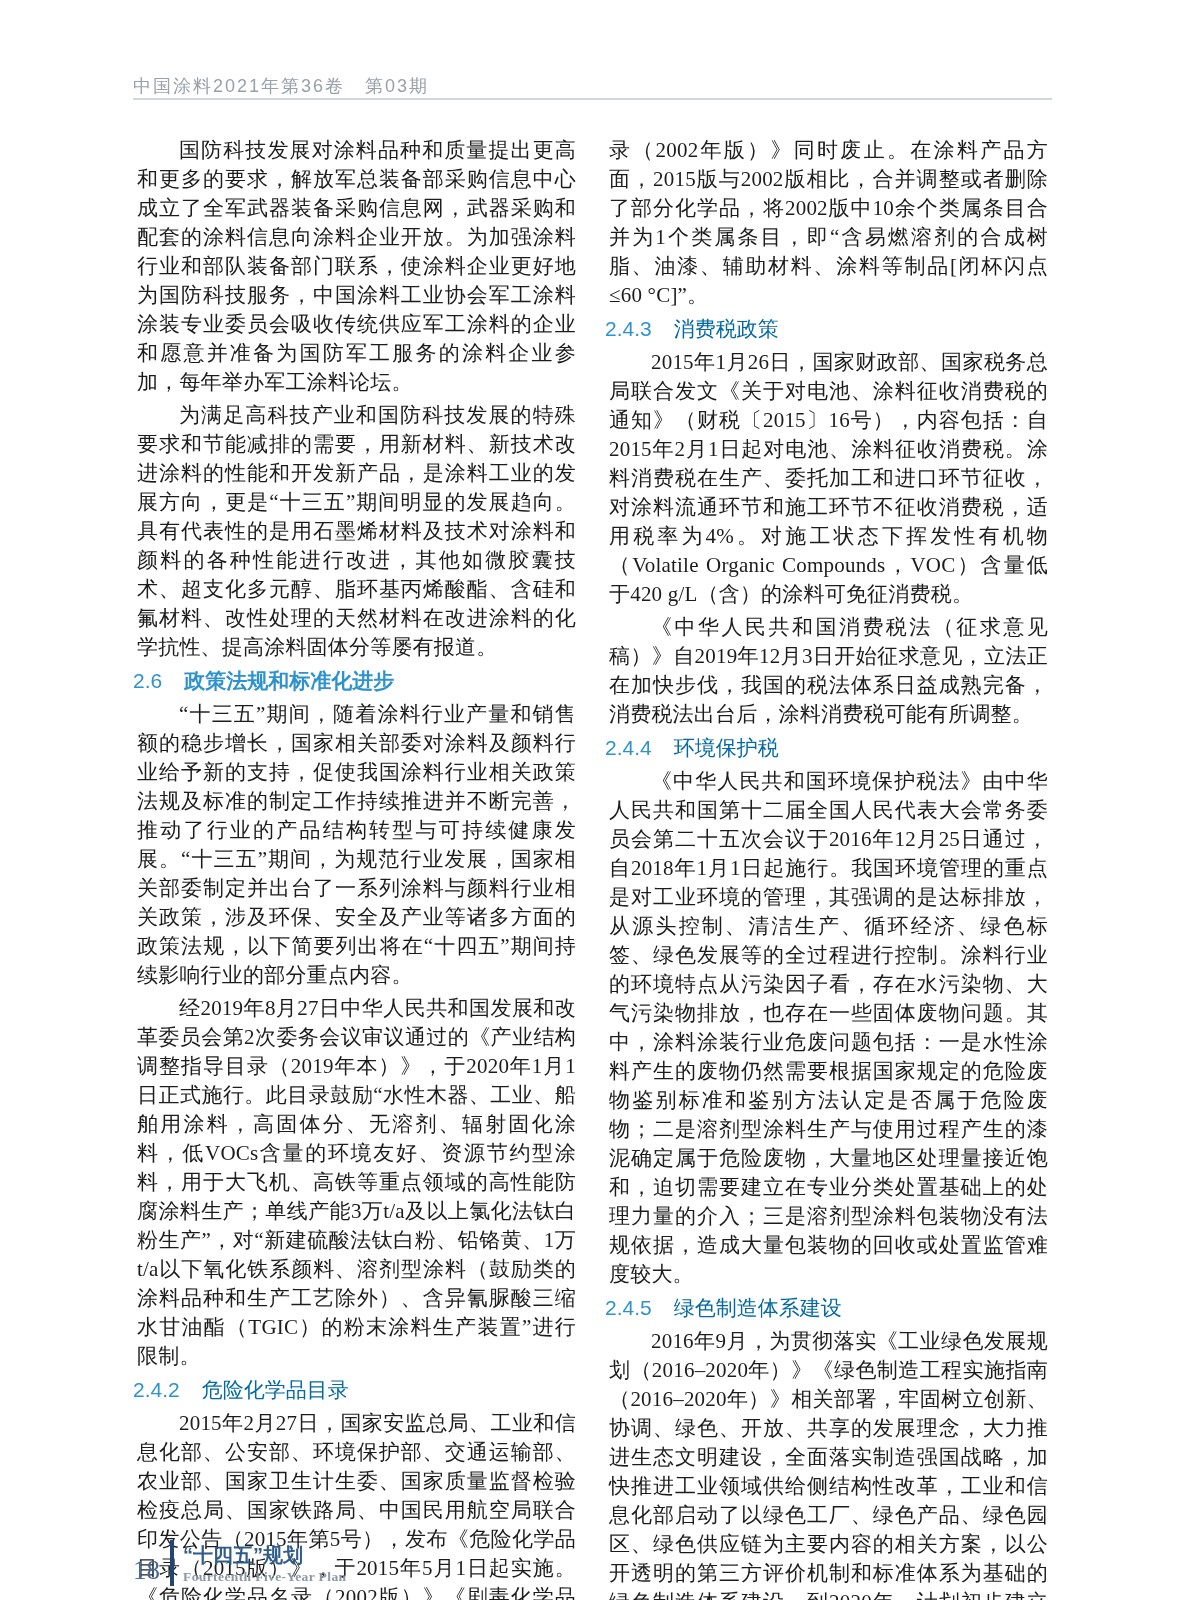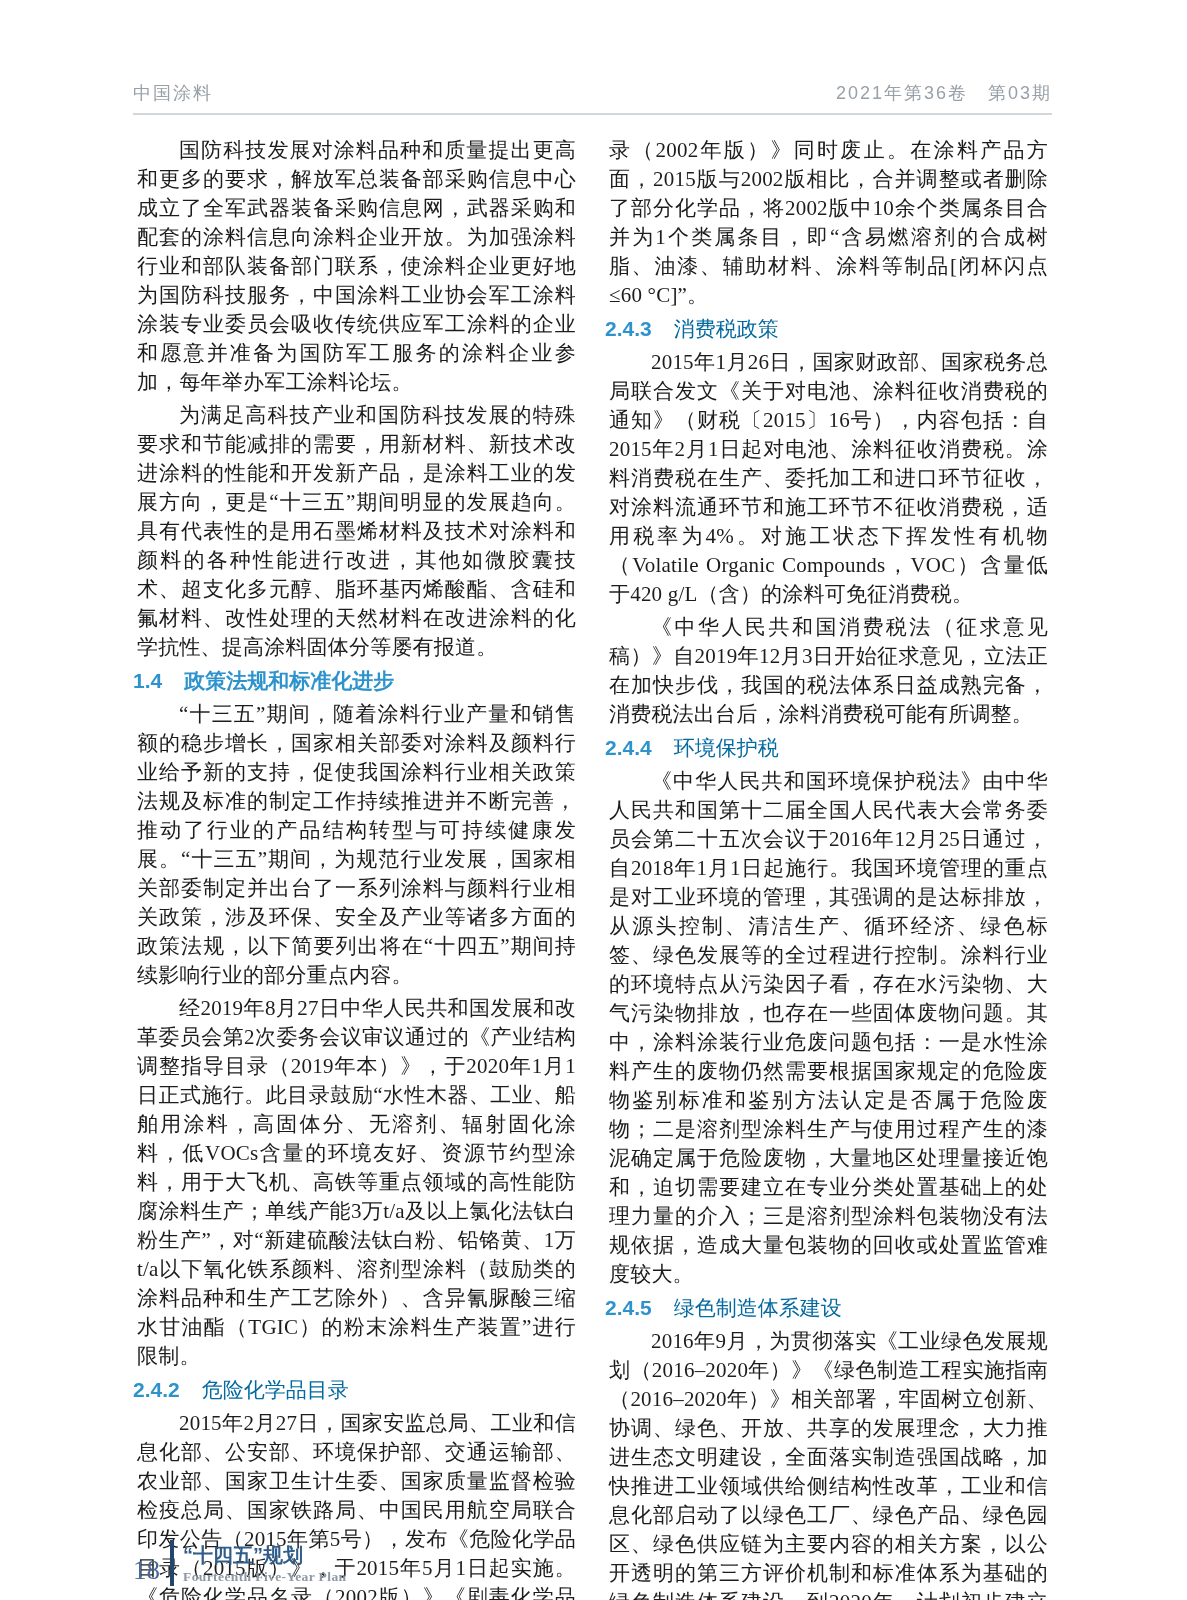--- a/index.html
+++ b/index.html
@@ -14,25 +14,23 @@
     background: #ffffff;
     overflow: hidden;
     font-family: "Liberation Serif", "DejaVu Serif", serif;
     color: #1c1c1c;
   }
   
   .page-header {
     position: absolute;
     left: 133px;
     width: 919px;
-    top: 81px;
+    top: 74px;
     display: flex;
-    justify-content: space-between;
     align-items: flex-end;
-    padding-bottom: 8px;
     border-bottom: 2px solid var(--rule-gray, #d2d7dc);
     font-family: "Liberation Sans", "DejaVu Sans", sans-serif;
     color: var(--header-gray, #98a0a8);
     font-size: 18px;
     letter-spacing: 2px;
   }
   
   .content {
     position: absolute;
     left: 133px;
@@ -52,21 +50,21 @@
   }
   .para.cont { text-indent: 0; }
   .h2, .h3 {
     margin: 0;
     font-size: 21px;
     line-height: 29px;
     white-space: nowrap;
   }
   .sec-num {
     font-family: "Liberation Sans", "DejaVu Sans", sans-serif;
-    font-weight: bold;
+    font-weight: normal;
     color: var(--accent-blue, #2e93cc);
     margin-right: 22px;
   }
   .h3 .sec-title {
     font-family: "Liberation Sans", "DejaVu Sans", sans-serif;
     font-weight: normal;
     color: #0369a1;
   }
   .h2 .sec-title {
     font-family: "Liberation Sans", "DejaVu Sans", sans-serif;
@@ -120,21 +118,21 @@
   <div class="page-header">
     <span>中国涂料</span>
     <span>2021年第36卷　第03期</span>
   </div>
 
   <div class="content">
 
     <div class="col">
       <p class="para">国防科技发展对涂料品种和质量提出更高和更多的要求，解放军总装备部采购信息中心成立了全军武器装备采购信息网，武器采购和配套的涂料信息向涂料企业开放。为加强涂料行业和部队装备部门联系，使涂料企业更好地为国防科技服务，中国涂料工业协会军工涂料涂装专业委员会吸收传统供应军工涂料的企业和愿意并准备为国防军工服务的涂料企业参加，每年举办军工涂料论坛。</p>
       <p class="para">为满足高科技产业和国防科技发展的特殊要求和节能减排的需要，用新材料、新技术改进涂料的性能和开发新产品，是涂料工业的发展方向，更是“十三五”期间明显的发展趋向。具有代表性的是用石墨烯材料及技术对涂料和颜料的各种性能进行改进，其他如微胶囊技术、超支化多元醇、脂环基丙烯酸酯、含硅和氟材料、改性处理的天然材料在改进涂料的化学抗性、提高涂料固体分等屡有报道。</p>
-      <p class="h2"><span class="sec-num">1.4</span><span class="sec-title">政策法规和标准化进步</span></p>
+      <p class="h2"><span class="sec-num">2.6</span><span class="sec-title">政策法规和标准化进步</span></p>
       <p class="para">“十三五”期间，随着涂料行业产量和销售额的稳步增长，国家相关部委对涂料及颜料行业给予新的支持，促使我国涂料行业相关政策法规及标准的制定工作持续推进并不断完善，推动了行业的产品结构转型与可持续健康发展。“十三五”期间，为规范行业发展，国家相关部委制定并出台了一系列涂料与颜料行业相关政策，涉及环保、安全及产业等诸多方面的政策法规，以下简要列出将在“十四五”期间持续影响行业的部分重点内容。</p>
       <p class="para">经2019年8月27日中华人民共和国发展和改革委员会第2次委务会议审议通过的《产业结构调整指导目录（2019年本）》，于2020年1月1日正式施行。此目录鼓励“水性木器、工业、船舶用涂料，高固体分、无溶剂、辐射固化涂料，低VOCs含量的环境友好、资源节约型涂料，用于大飞机、高铁等重点领域的高性能防腐涂料生产；单线产能3万t/a及以上氯化法钛白粉生产”，对“新建硫酸法钛白粉、铅铬黄、1万t/a以下氧化铁系颜料、溶剂型涂料（鼓励类的涂料品种和生产工艺除外）、含异氰脲酸三缩水甘油酯（TGIC）的粉末涂料生产装置”进行限制。</p>
       <p class="h3"><span class="sec-num">2.4.2</span><span class="sec-title">危险化学品目录</span></p>
       <p class="para">2015年2月27日，国家安监总局、工业和信息化部、公安部、环境保护部、交通运输部、农业部、国家卫生计生委、国家质量监督检验检疫总局、国家铁路局、中国民用航空局联合印发公告（2015年第5号），发布《危险化学品目录（2015版）》，于2015年5月1日起实施。《危险化学品名录（2002版）》《剧毒化学品目</p>
     </div>
 
     <div class="col">
       <p class="para cont">录（2002年版）》同时废止。在涂料产品方面，2015版与2002版相比，合并调整或者删除了部分化学品，将2002版中10余个类属条目合并为1个类属条目，即“含易燃溶剂的合成树脂、油漆、辅助材料、涂料等制品[闭杯闪点≤60 °C]”。</p>
       <p class="h3"><span class="sec-num">2.4.3</span><span class="sec-title">消费税政策</span></p>
       <p class="para">2015年1月26日，国家财政部、国家税务总局联合发文《关于对电池、涂料征收消费税的通知》（财税〔2015〕16号），内容包括：自2015年2月1日起对电池、涂料征收消费税。涂料消费税在生产、委托加工和进口环节征收，对涂料流通环节和施工环节不征收消费税，适用税率为4%。对施工状态下挥发性有机物（Volatile Organic Compounds，VOC）含量低于420 g/L（含）的涂料可免征消费税。</p>

